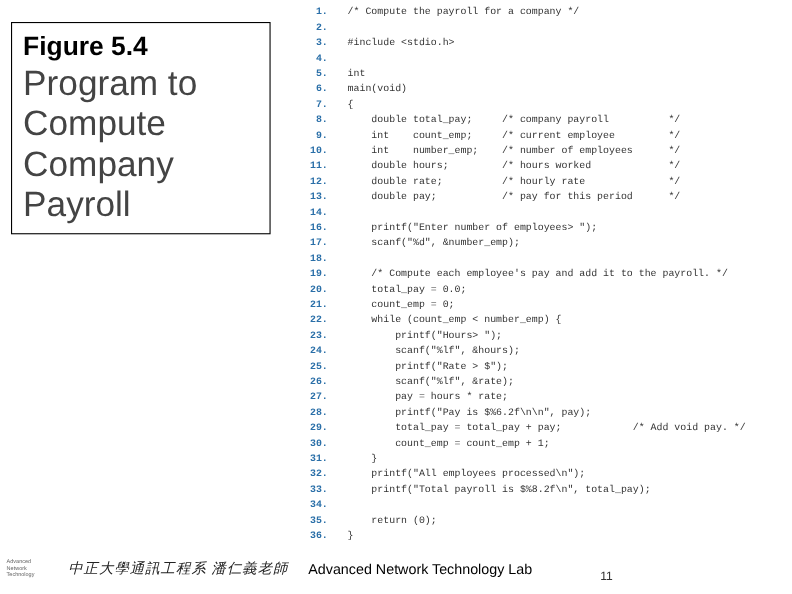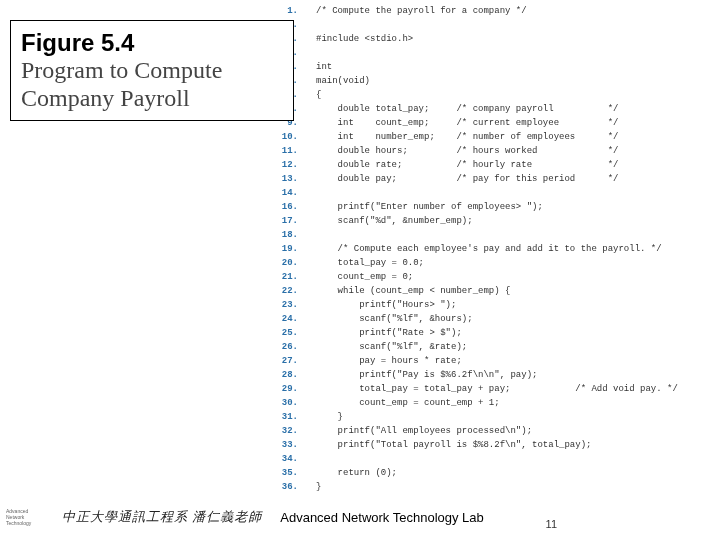--- a/index.html
+++ b/index.html
@@ -1,19 +1,19 @@
 <!DOCTYPE html>
 <html><head>
 <meta charset="utf-8">
 <style>
   * { margin: 0; padding: 0; box-sizing: border-box; }
   body { width: 720px; height: 540px; background: #fff; font-family: Arial, sans-serif; position: relative; overflow: hidden; }
-  .title-box { position: absolute; top: 20px; left: 10px; width: 284px; border: 1px solid #000; padding: 8px 10px; background: #fff; z-index: 2; }
+  .title-box { position: absolute; top: 20px; left: 10px; width: 236px; border: 1px solid #000; padding: 8px 10px; background: #fff; z-index: 2; }
   .title-box .fig { font-weight: bold; font-size: 24px; color: #000; }
-  .title-box .desc { font-size: 24px; color: #444; line-height: 1.15; font-family: Liberation Serif, serif; }
+  .title-box .desc { font-size: 32px; color: #444; line-height: 1.15; }
   .code-area { position: absolute; top: 0; left: 280px; width: 440px; height: 500px; font-family: "Courier New", monospace; font-size: 9px; line-height: 14px; padding-top: 4px; }
   .code-row { display: flex; white-space: pre; }
   .ln { width: 24px; text-align: right; color: #2a6fa8; font-weight: bold; padding-right: 6px; }
   .cc { color: #333; flex: 1; position: relative; margin-left: 12px; }
   .footer { position: absolute; bottom: 8px; left: 0; width: 589px; display: flex; align-items: center; font-size: 13px; }
   .footer .logo { width: 50px; height: 30px; margin-left: 6px; margin-right: 6px; display: flex; flex-direction: column; justify-content: center; font-size: 5px; color: #666; line-height: 6px;}
   .footer .zh { font-style: italic; color: #222; letter-spacing: 1px; font-family: "Microsoft JhengHei","PMingLiU",serif; }
   .footer .en { margin-left: 18px; color: #000; }
   .footer .pg { position: absolute; right: 32px; bottom: 2px; font-size: 11px; color: #333; }
 </style>

